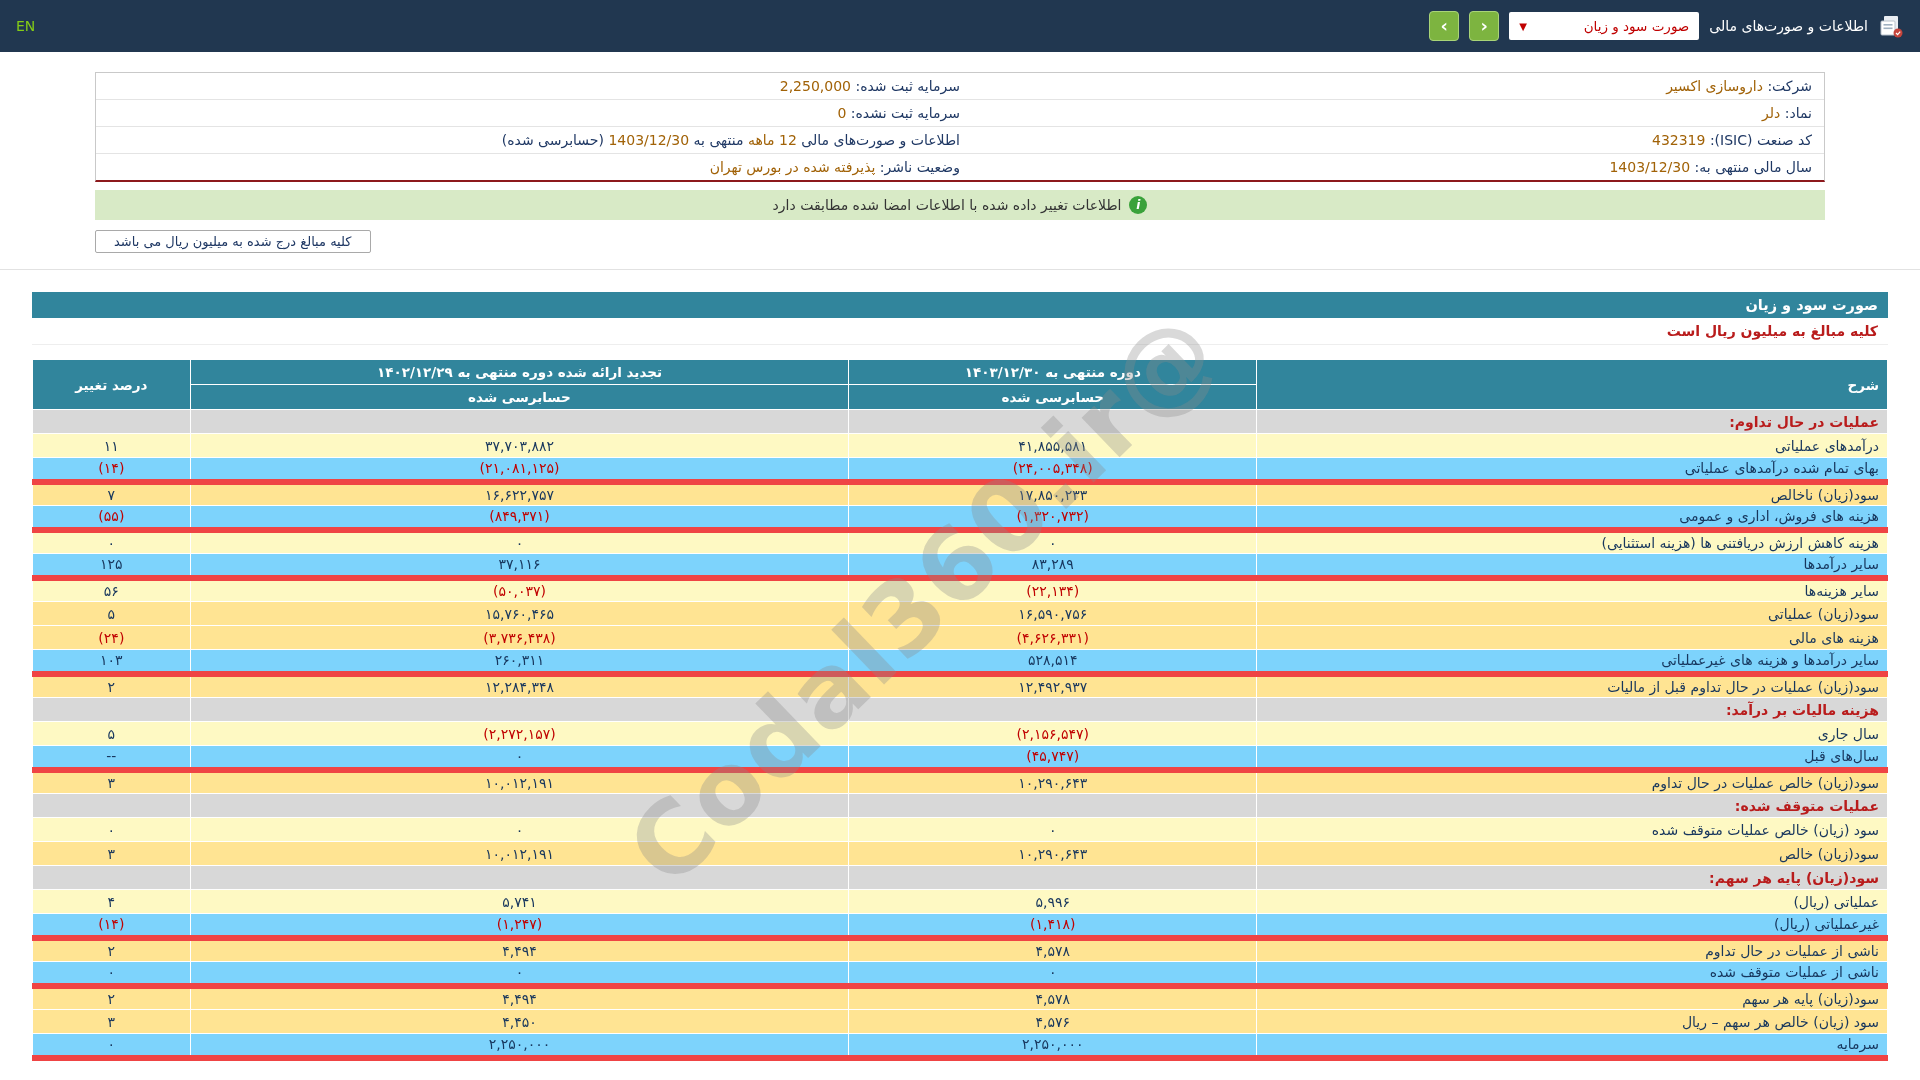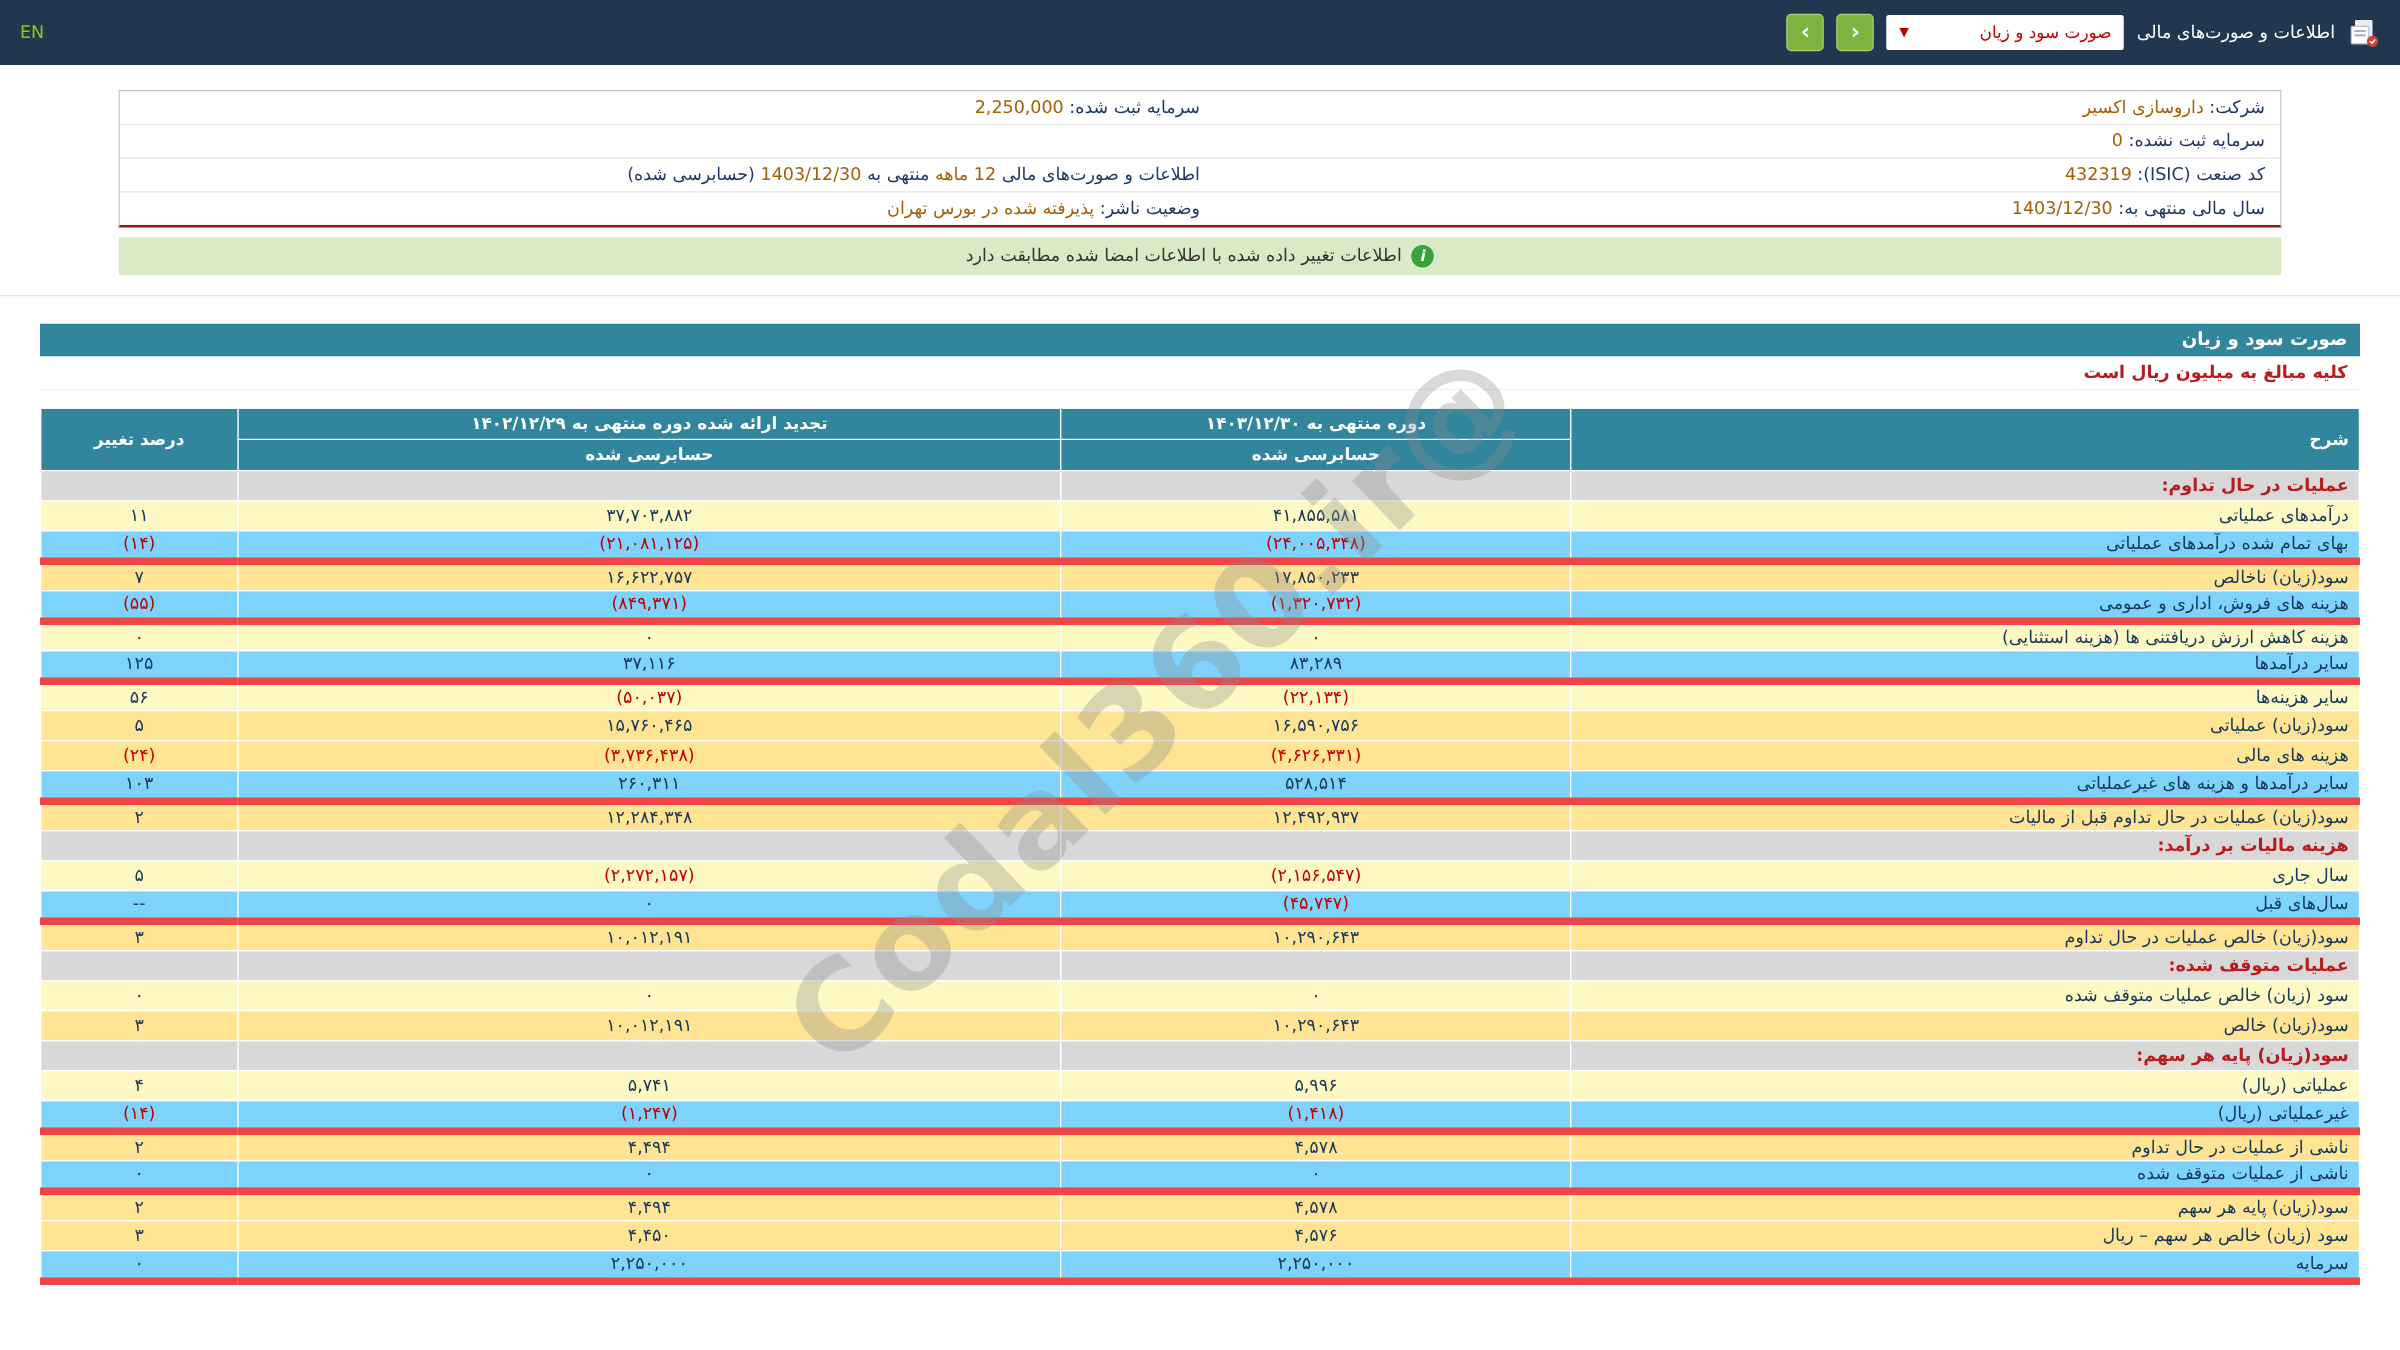--- a/index.html
+++ b/index.html
@@ -120,37 +120,41 @@
   </div>
 </div>
 
 <div class="header-area">
   <div class="info-box" id="info-rows">
       <div class="info-row">
         <div class="info-half"><span class="seg-navy">شرکت:  </span><span class="seg-red">داروسازی اکسیر</span></div>
         <div class="info-half"><span class="seg-navy">سرمایه ثبت شده:  </span><span class="seg-red">2,250,000</span></div>
       </div>
       <div class="info-row">
+        <div class="info-half"><span class="seg-navy">نماد:  </span><span class="seg-red">دلر</span></div>
         <div class="info-half"><span class="seg-navy">سرمایه ثبت نشده:  </span><span class="seg-red">0</span></div>
       </div>
       <div class="info-row">
         <div class="info-half"><span class="seg-navy">کد صنعت (ISIC):  </span><span class="seg-red">432319</span></div>
         <div class="info-half"><span class="seg-navy">اطلاعات و صورت‌های مالی </span><span class="seg-red">12 ماهه</span><span class="seg-navy"> منتهی به </span><span class="seg-red">1403/12/30</span><span class="seg-navy"> (حسابرسی شده)</span></div>
       </div>
       <div class="info-row">
         <div class="info-half"><span class="seg-navy">سال مالی منتهی به:  </span><span class="seg-red">1403/12/30</span></div>
         <div class="info-half"><span class="seg-navy">وضعیت ناشر:  </span><span class="seg-red">پذیرفته شده در بورس تهران</span></div>
       </div>
     </div>
 
   <div class="notice-bar">
     <span class="info-icon">i</span>
     <span>اطلاعات تغییر داده شده با اطلاعات امضا شده مطابقت دارد</span>
   </div>
 
+  <div class="units-row">
+    <button class="units-button">کلیه مبالغ درج شده به میلیون ریال می باشد</button>
+  </div>
 </div>
 
 <div class="divider"></div>
 
 <div class="main">
   <div class="title-bar">
     <span>صورت سود و زیان</span>
   </div>
   <div class="units-bar">
     <span>کلیه مبالغ به میلیون ریال است</span>

